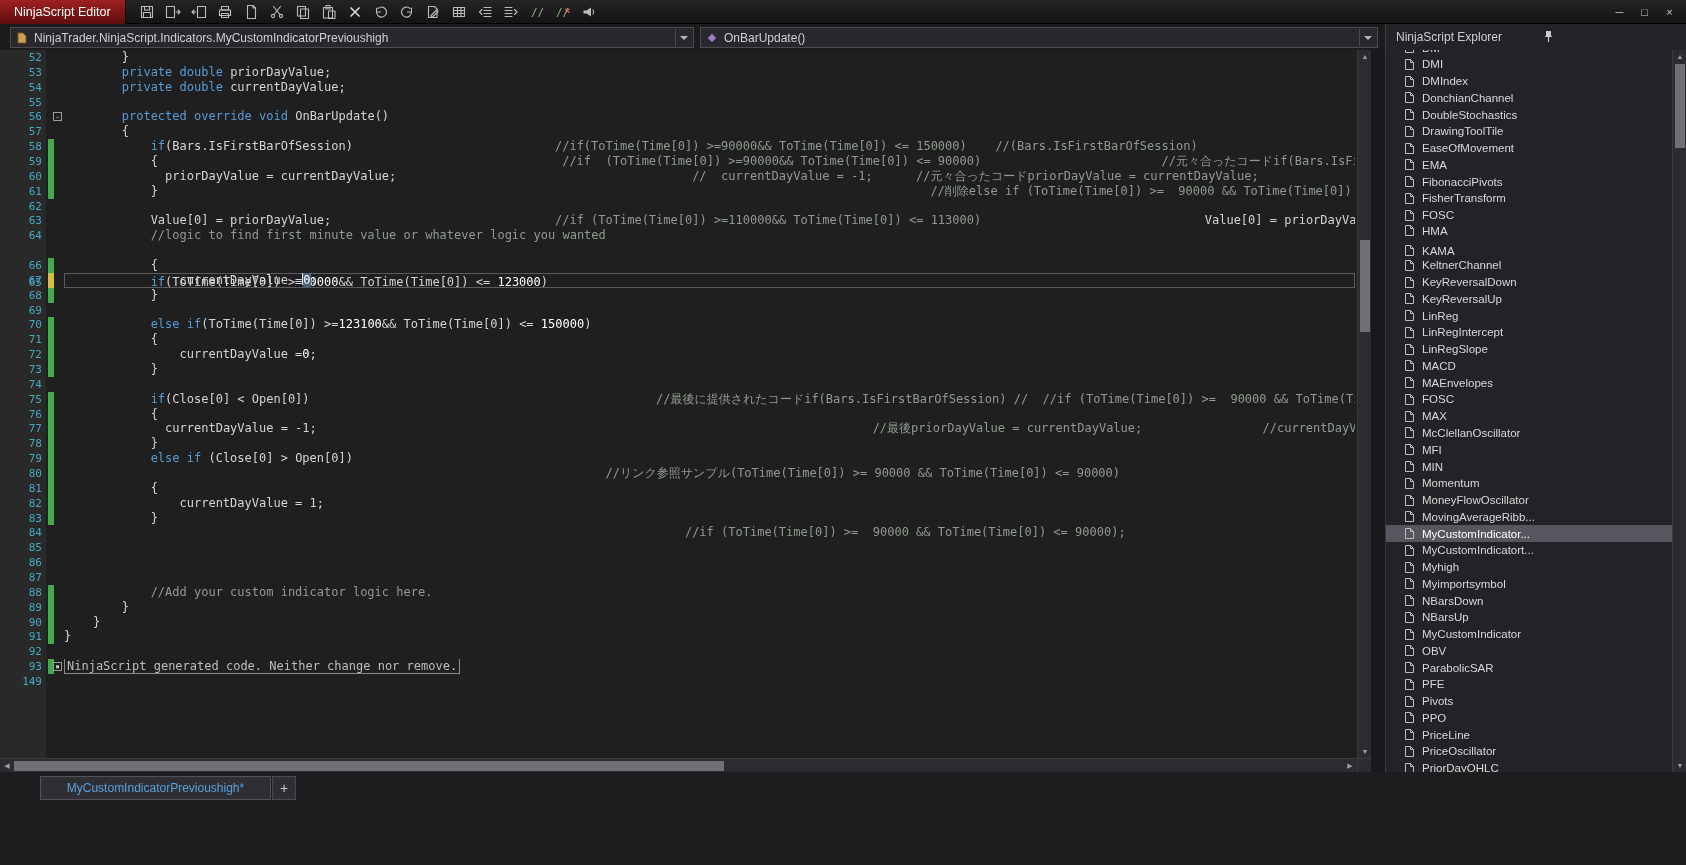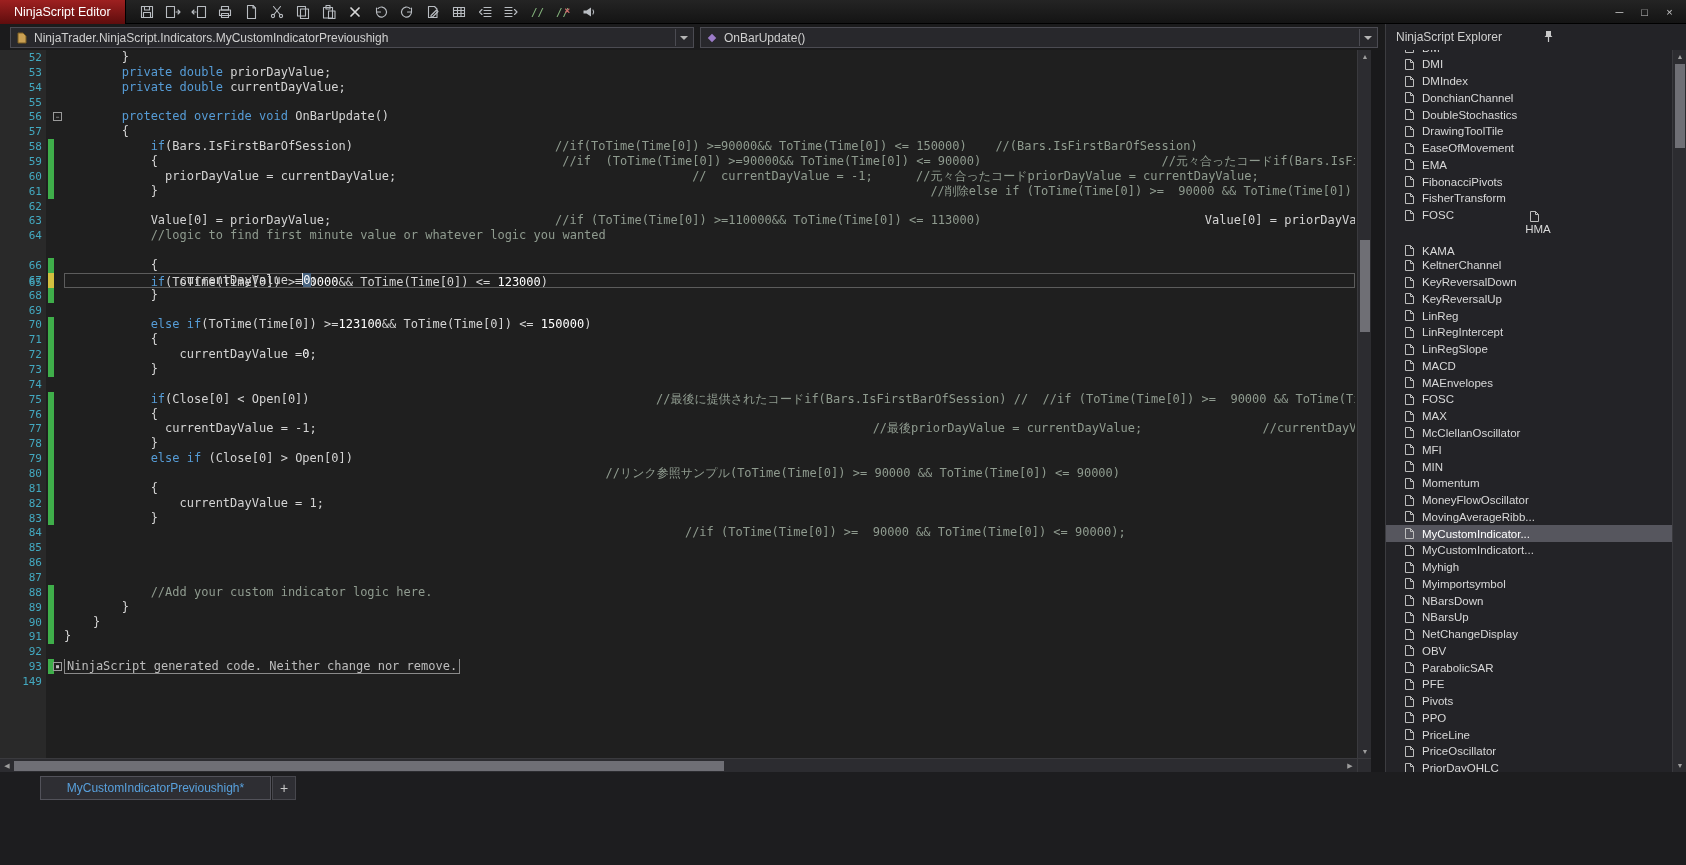--- a/index.html
+++ b/index.html
@@ -542,21 +542,21 @@
       </div>
       <div class="exitem" style="top: 156.6px;">
         <span class="fico">
           <svg width="11" height="13" viewBox="0 0 11 13">
             <path d="M1.5 1.5h5l3 3v7h-8z" fill="none" stroke="#bdbdbd"></path>
             <path d="M6.5 1.5v3h3" fill="none" stroke="#bdbdbd"></path>
           </svg>
         </span>
         <span>FOSC</span>
       </div>
-      <div class="exitem" style="top: 160px; flex-direction: column;">
+      <div class="exitem" style="top: 172px;">
         <span class="fico">
           <svg width="11" height="13" viewBox="0 0 11 13">
             <path d="M1.5 1.5h5l3 3v7h-8z" fill="none" stroke="#bdbdbd"></path>
             <path d="M6.5 1.5v3h3" fill="none" stroke="#bdbdbd"></path>
           </svg>
         </span>
         <span>HMA</span>
       </div>
       <div class="exitem" style="top: 190px; align-items: flex-end;">
         <span class="fico">
@@ -765,21 +765,21 @@
         </span>
         <span>NBarsUp</span>
       </div>
       <div class="exitem" style="top: 575.6px;">
         <span class="fico">
           <svg width="11" height="13" viewBox="0 0 11 13">
             <path d="M1.5 1.5h5l3 3v7h-8z" fill="none" stroke="#bdbdbd"></path>
             <path d="M6.5 1.5v3h3" fill="none" stroke="#bdbdbd"></path>
           </svg>
         </span>
-        <span>NetChangeDisplay</span>
+        <span>MyCustomIndicator</span>
       </div>
       <div class="exitem" style="top: 592.36px;">
         <span class="fico">
           <svg width="11" height="13" viewBox="0 0 11 13">
             <path d="M1.5 1.5h5l3 3v7h-8z" fill="none" stroke="#bdbdbd"></path>
             <path d="M6.5 1.5v3h3" fill="none" stroke="#bdbdbd"></path>
           </svg>
         </span>
         <span>OBV</span>
       </div>

